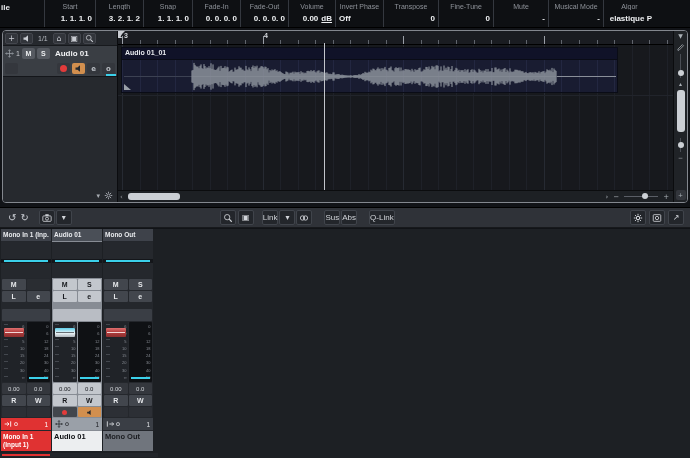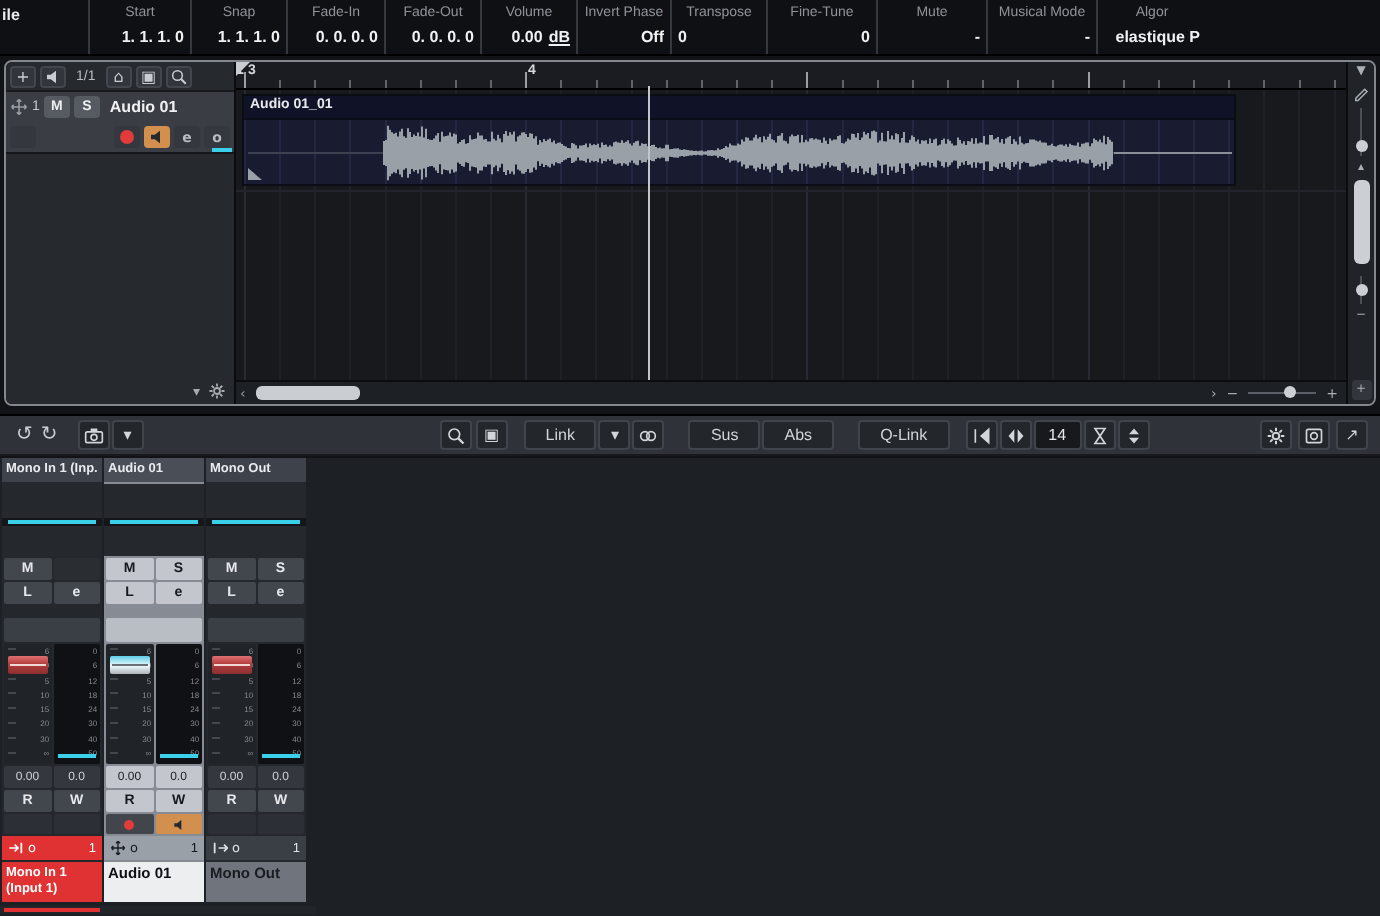--- a/index.html
+++ b/index.html
@@ -100,21 +100,21 @@
   .vthumb{width:8px;height:42px;background:#ccd0d5;border-radius:3px;}
   .spring{flex:1;}
   .corner-plus{width:10px;height:10px;background:#33363c;border-radius:2px;font-size:7px;
                display:flex;align-items:center;justify-content:center;}
 
   
   .mixbar{position:absolute;top:207px;left:0;right:0;height:21px;background:#2f3238;
           border-top:1px solid #000;border-bottom:1px solid #17191c;
           display:flex;align-items:center;padding:0 6px;}
   .mbtn{height:15px;display:flex;align-items:center;justify-content:center;background:#23262b;
-        border:1px solid #40444b;border-radius:2px;color:#d2d5da;font-size:8px;padding:0 10px;}
+        border:1px solid #40444b;border-radius:2px;color:#d2d5da;font-size:8px;padding:0 0;}
   .mbtn.icb{padding:0 2px;min-width:16px;}
   .mbtn .ic{width:10px;height:10px;}
   .plainic{font-size:10px;color:#c9ccd2;padding:0 2px;}
   .mgroup{display:flex;gap:1px;align-items:center;}
   .sp1{width:148px;}
   .msp{width:8px;}.msp2{width:12px;}
   .mspacer{flex:1;}
   .valbox{height:15px;min-width:24px;background:#17191d;border:1px solid #40444b;border-radius:2px;
           color:#e8eaec;font-size:8px;display:flex;align-items:center;justify-content:center;}
 
@@ -245,20 +245,27 @@
     <div class="fields">
 
     <div class="field">
         <div class="flabel">Start</div>
         <div class="fvrow">
           <span class="fvalue">1. 1. 1.  0</span>
 
         </div>
       </div>
         <div class="field">
+        <div class="flabel">Length</div>
+        <div class="fvrow">
+          <span class="fvalue">3. 2. 1.  2</span>
+
+        </div>
+      </div>
+        <div class="field">
         <div class="flabel">Snap</div>
         <div class="fvrow">
           <span class="fvalue">1. 1. 1.  0</span>
 
         </div>
       </div>
         <div class="field">
         <div class="flabel">Fade-In</div>
         <div class="fvrow">
           <span class="fvalue">0. 0. 0.  0</span>
@@ -491,43 +498,20 @@
         </div>
     </div>
     <div class="msp2"></div>
     <div class="mgroup">
       <div class="mbtn">Sus</div>
       <div class="mbtn">Abs</div>
     </div>
     <div class="msp2"></div>
     <div class="mbtn">Q-Link</div>
     <div class="msp"></div>
-    <div class="mgroup">
-      <div class="mbtn icb">
-          <svg class="ic">
-            <use href="#i-prev"></use>
-          </svg>
-        </div>
-      <div class="mbtn icb">
-          <svg class="ic">
-            <use href="#i-lr"></use>
-          </svg>
-        </div>
-      <div class="valbox">14</div>
-      <div class="mbtn icb">
-          <svg class="ic">
-            <use href="#i-hourglass"></use>
-          </svg>
-        </div>
-      <div class="mbtn icb">
-          <svg class="ic">
-            <use href="#i-updown"></use>
-          </svg>
-        </div>
-    </div>
     <div class="mspacer"></div>
     <div class="mgroup" style="gap:3px">
       <div class="mbtn icb">
           <svg class="ic">
             <use href="#i-gear"></use>
           </svg>
         </div>
       <div class="mbtn icb">
           <svg class="ic">
             <use href="#i-rackwin"></use>

